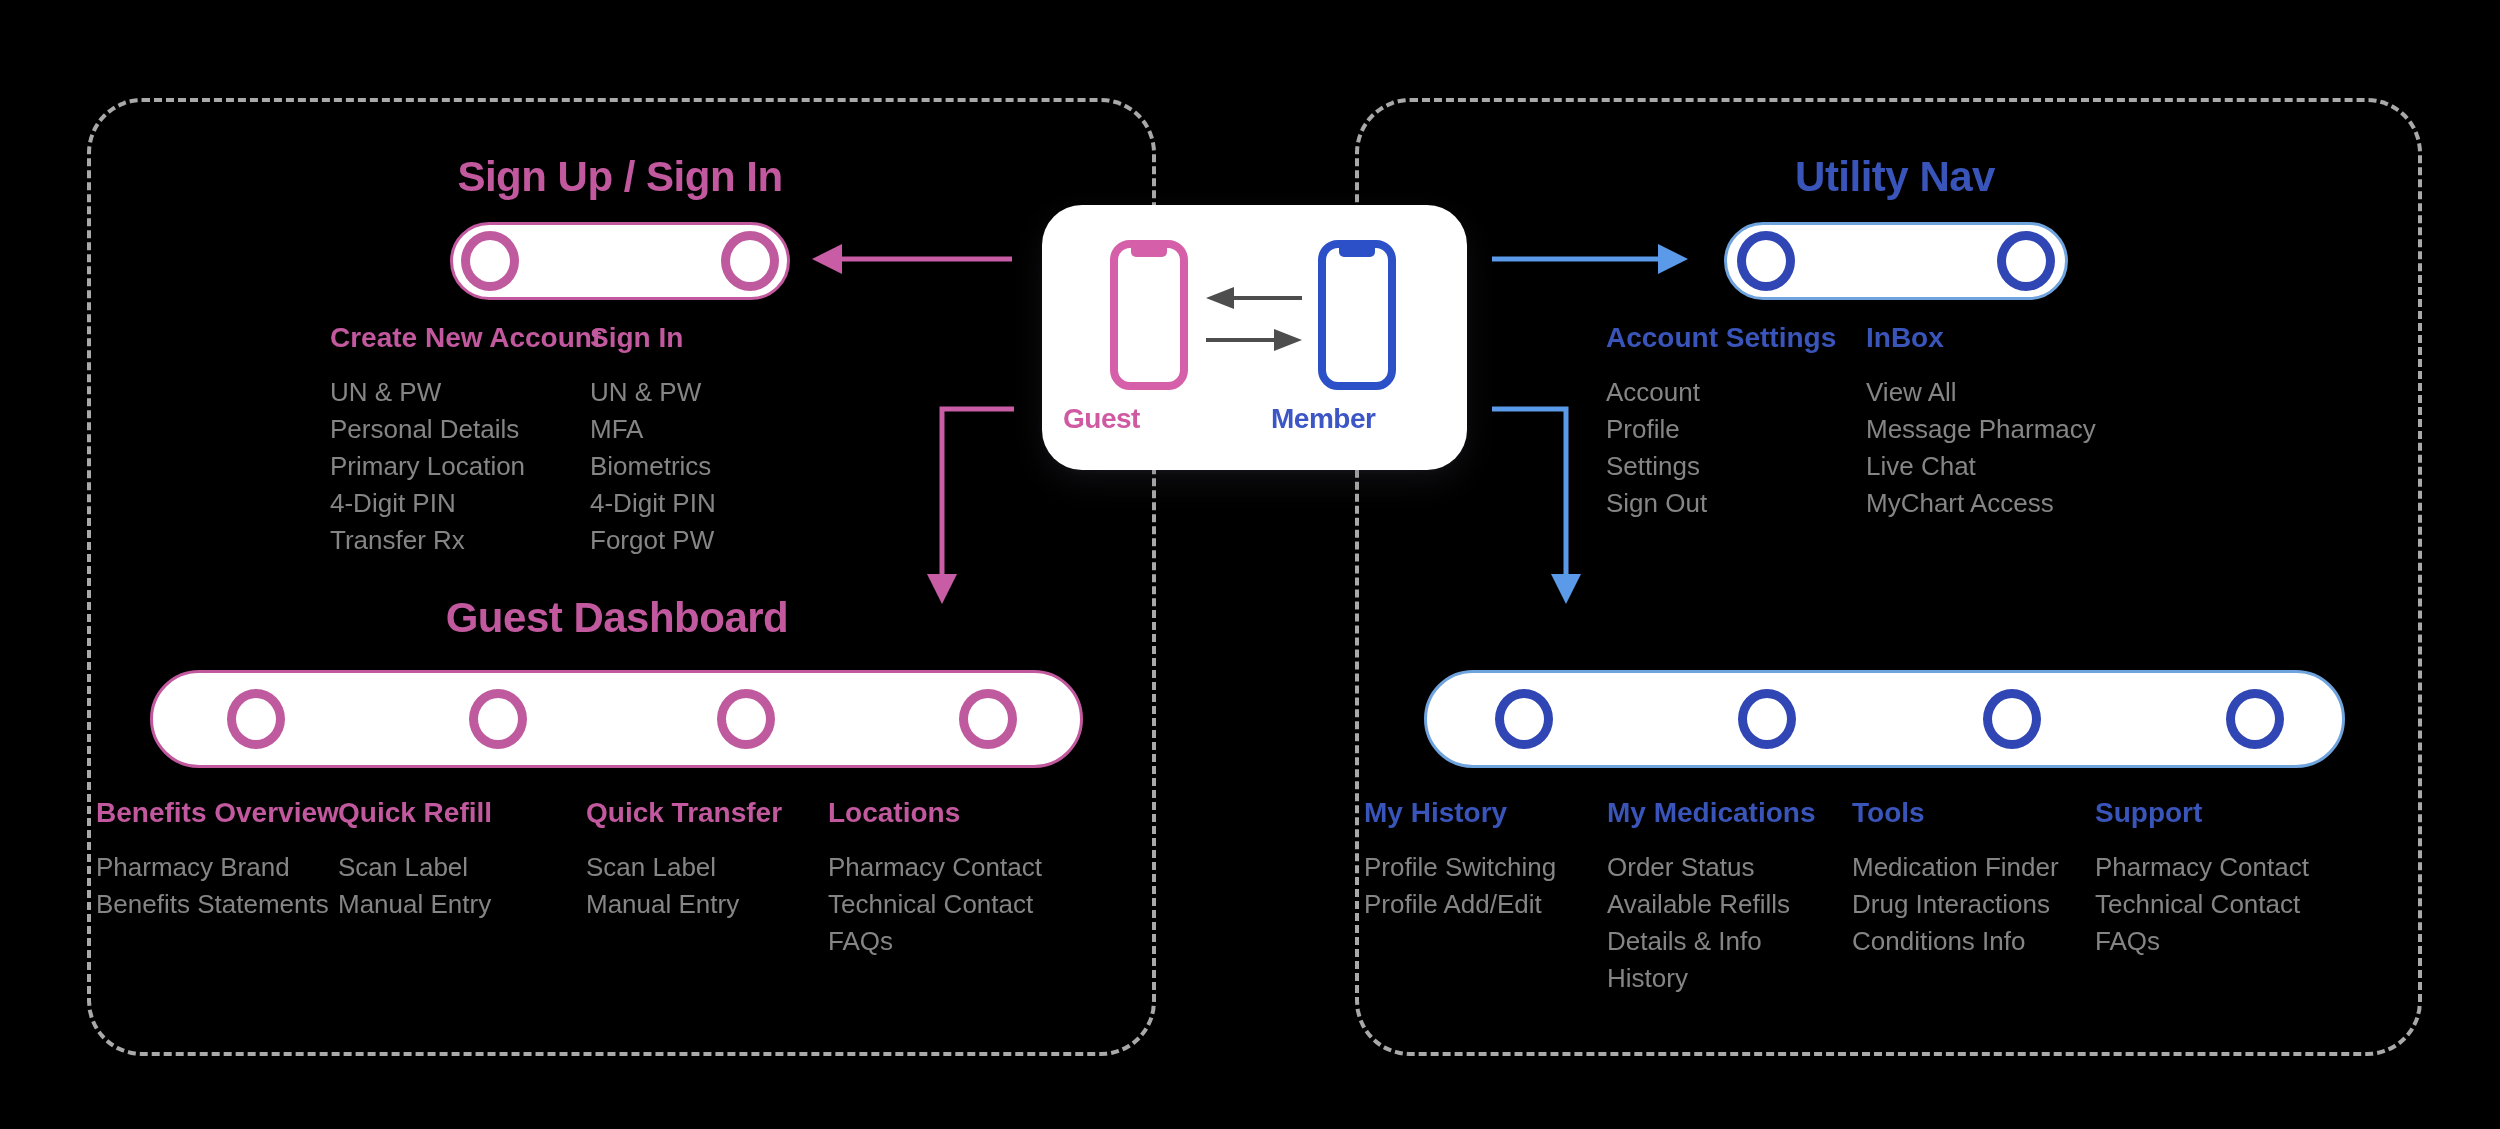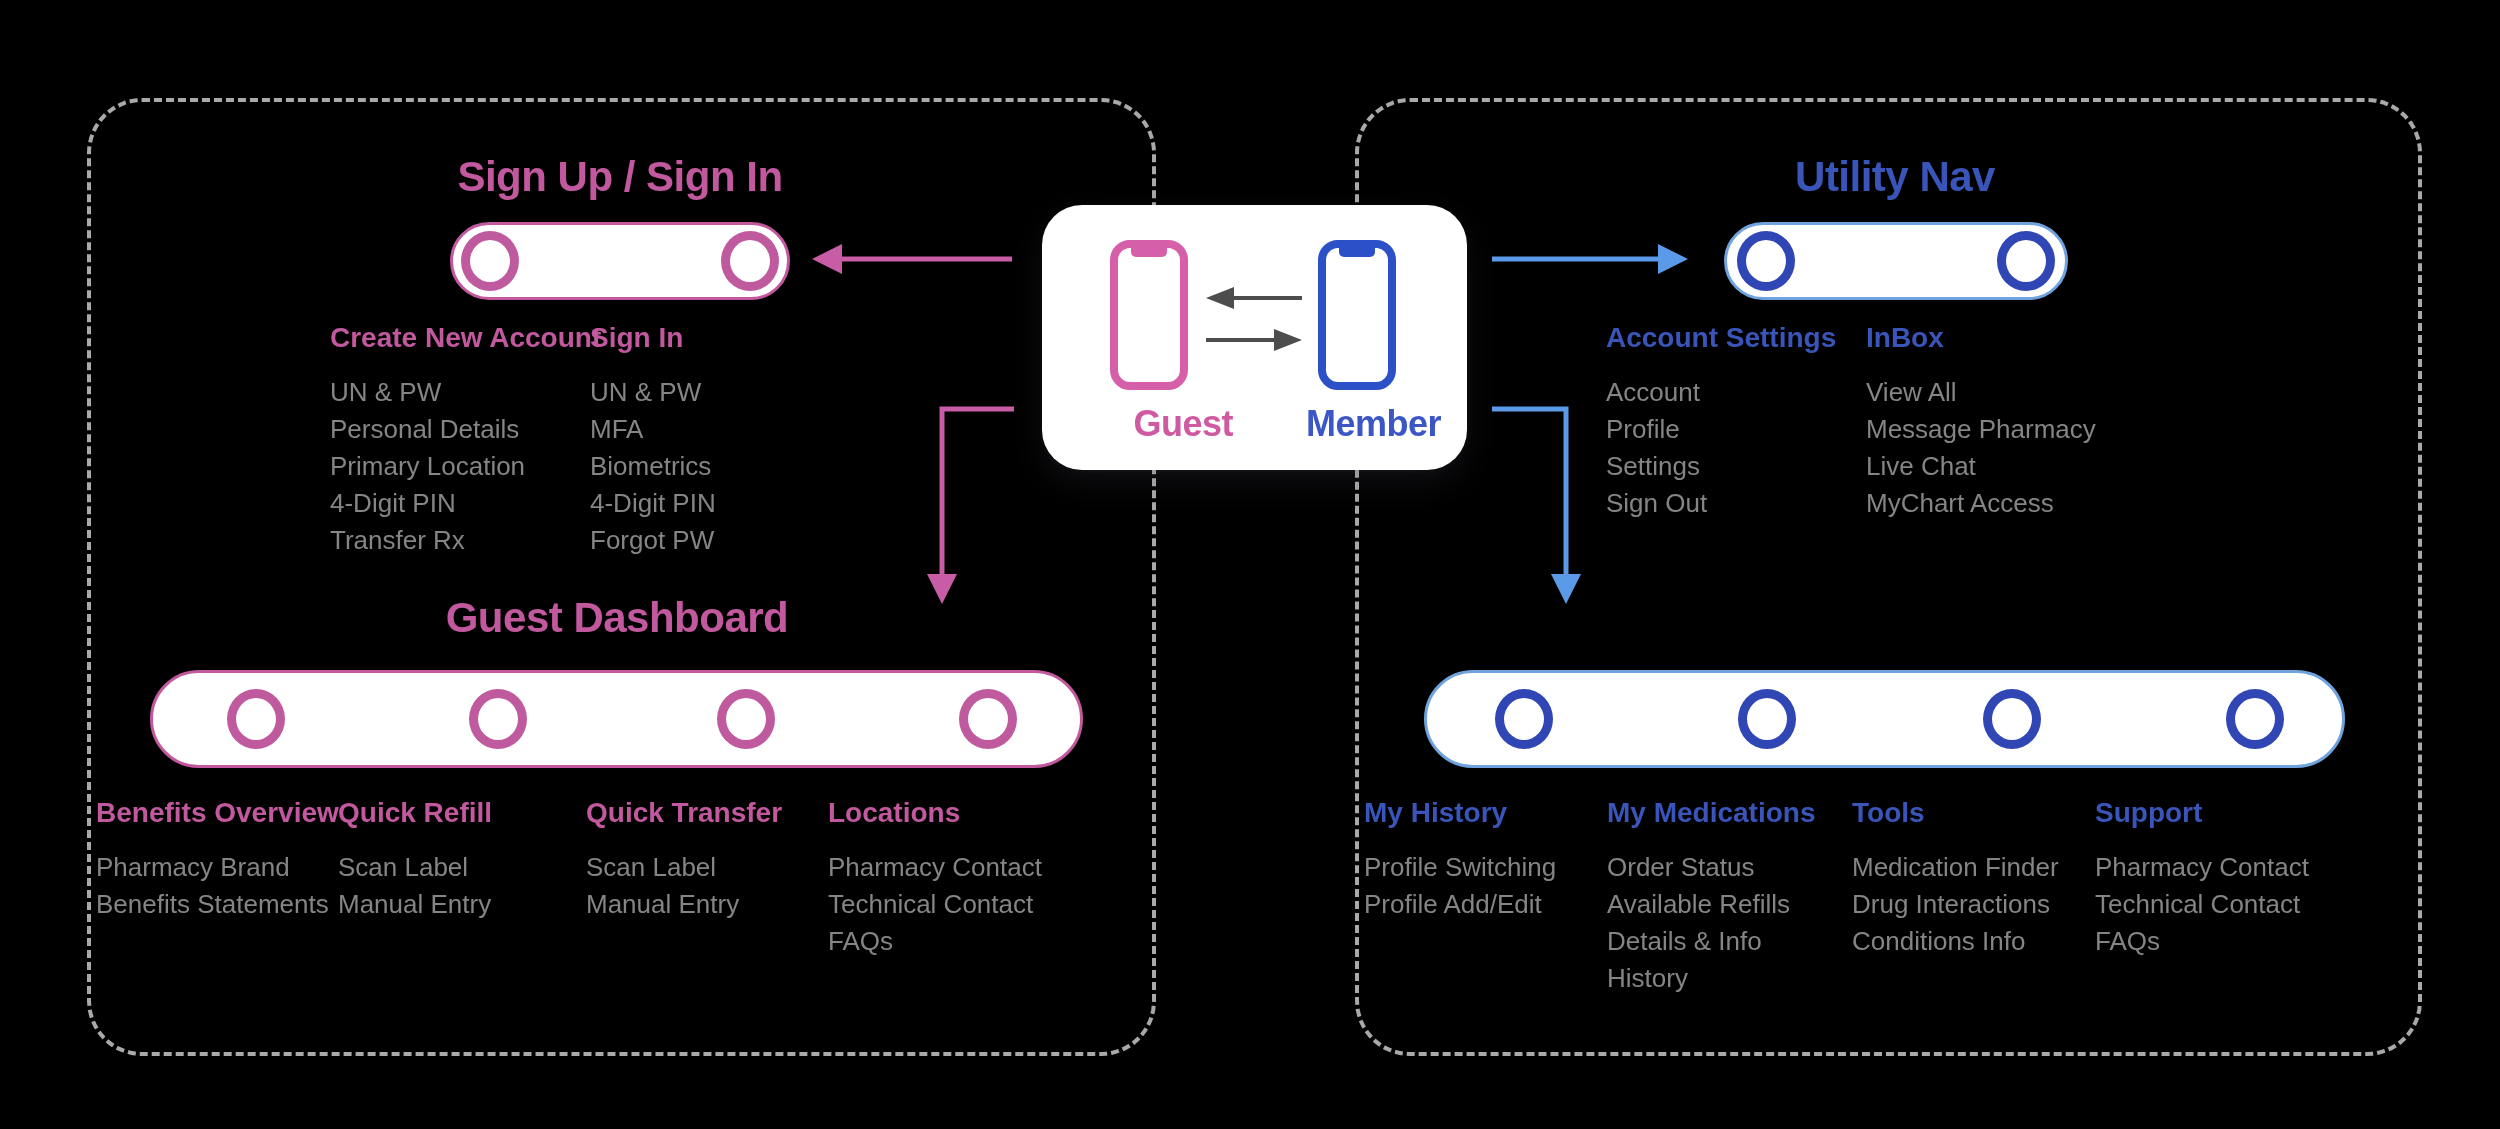--- a/index.html
+++ b/index.html
@@ -51,22 +51,22 @@
   }
   .phone-guest{left:68px;top:35px;border:8px solid #d55fa8;}
   .phone-member{left:276px;top:35px;border:8px solid #2b50c8;}
   .notch{
     position:absolute;top:0;left:50%;transform:translateX(-50%);
     width:36px;height:9px;border-radius:0 0 5px 5px;
   }
   .notch-pink{background:#d55fa8;}
   .notch-blue{background:#2b50c8;}
   .phone-label{
-    position:absolute;width:170px;top:198px;text-align:right;
-    font-size:36px;font-weight:bold;letter-spacing:-0.5px;
+    position:absolute;width:170px;top:198px;text-align:left;
+    font-size:28px;font-weight:bold;letter-spacing:-0.5px;
   }
   .label-guest{left:21px;color:#cf5aa2;}
   .label-member{left:229px;color:#3c56c6;}
 
   .arrows{position:absolute;left:0;top:0;z-index:5;pointer-events:none;}
 </style>
 </head>
 <body>
 
 <div class="canvas">

